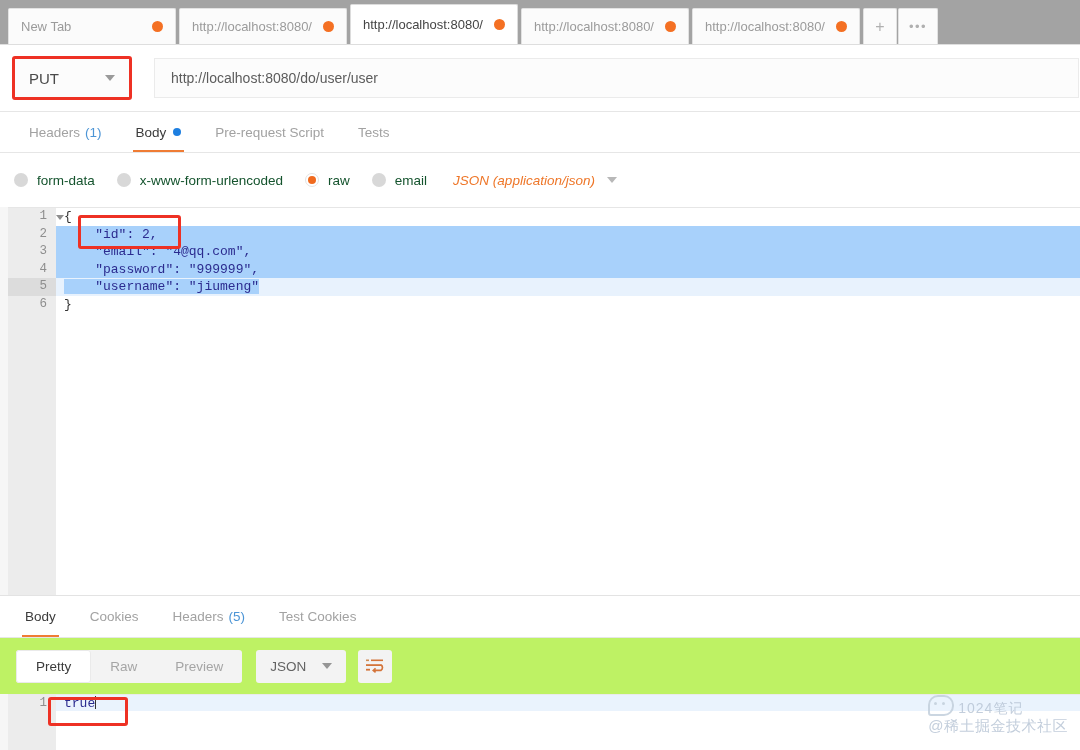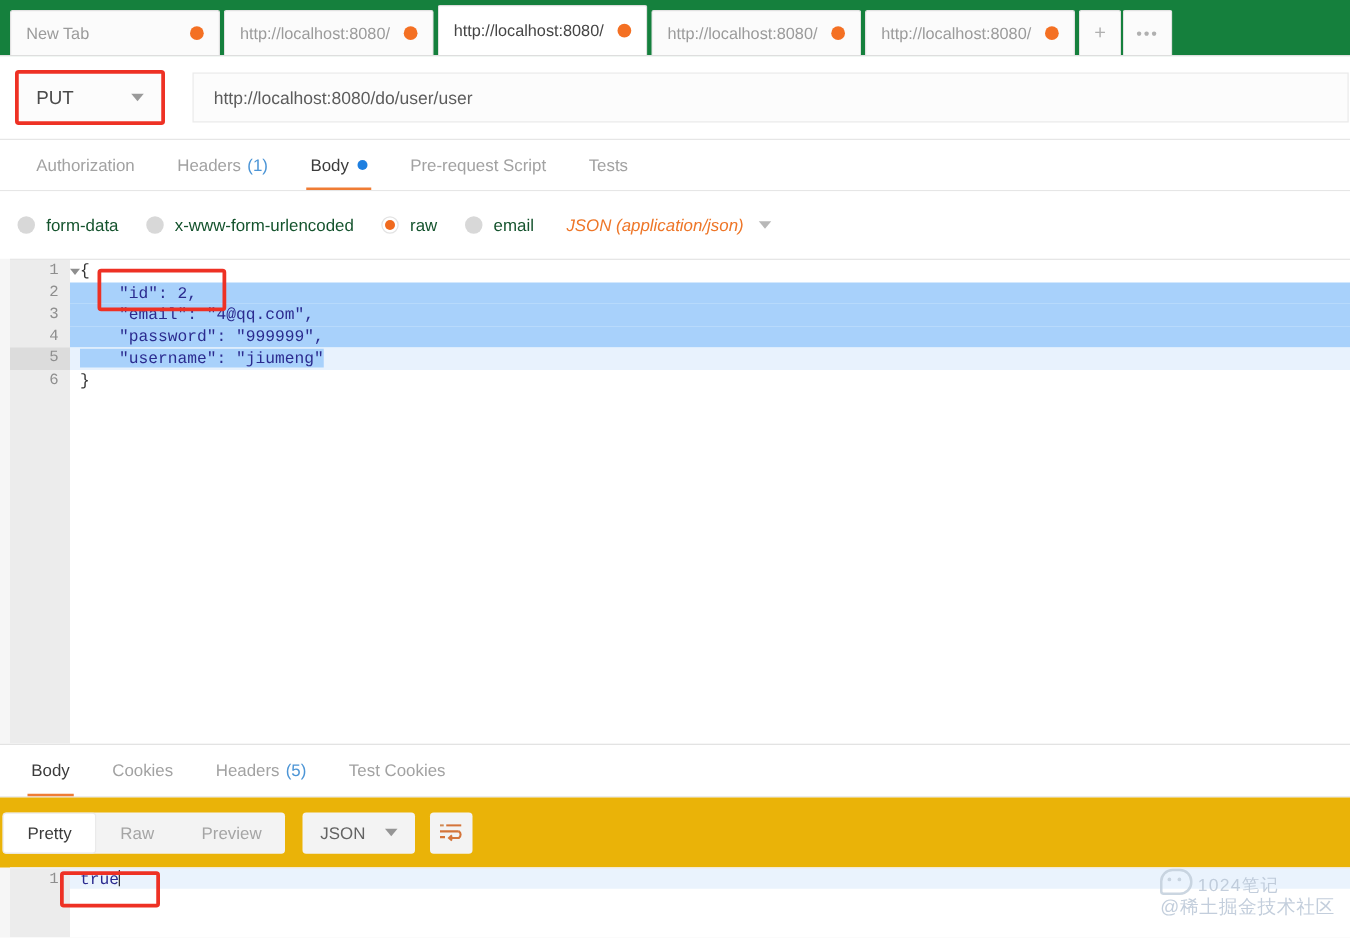--- a/index.html
+++ b/index.html
@@ -15,21 +15,21 @@
     color: #3a3a3a;
     overflow: hidden;
     position: relative;
   }
 
   
   .tabbar {
     position: absolute;
     left: 0; top: 0;
     width: 1080px; height: 45px;
-    background: #15803d;
+    background: #a3a3a3;
     border-bottom: 1px solid #dedede;
     display: flex;
     align-items: flex-end;
     padding-left: 8px;
     box-sizing: border-box;
   }
   .tab {
     height: 36px;
     min-width: 168px;
     max-width: 185px;
@@ -309,24 +309,24 @@
     align-items: stretch;
     padding-left: 8px;
     box-sizing: border-box;
   }
 
   
   .resptoolbar {
     position: absolute;
     left: 0; top: 638px;
     width: 1080px; height: 56px;
-    background: #eab308;
-    display: flex;
-    align-items: center;
-    padding-left: 2px;
+    background: #bef264;
+    display: flex;
+    align-items: center;
+    padding-left: 16px;
     box-sizing: border-box;
   }
   .seg {
     display: flex;
     background: #f3f3f3;
     border-radius: 3px;
     height: 33px;
     align-items: stretch;
     overflow: hidden;
   }
@@ -458,23 +458,20 @@
 <div class="urlbar">
   <div class="method-wrap">
     <span class="method-label">PUT</span>
     <span class="chev"></span>
   </div>
   <div class="url-input">http://localhost:8080/do/user/user</div>
 </div>
 
 <div class="reqtabs">
   <div class="reqtab">
-    <span>Authorization</span>
-  </div>
-  <div class="reqtab">
     <span>Headers</span>
     <span class="count">(1)</span>
   </div>
   <div class="reqtab active">
     <span>Body</span>
     <span class="bluedot"></span>
   </div>
   <div class="reqtab">
     <span>Pre-request Script</span>
   </div>

